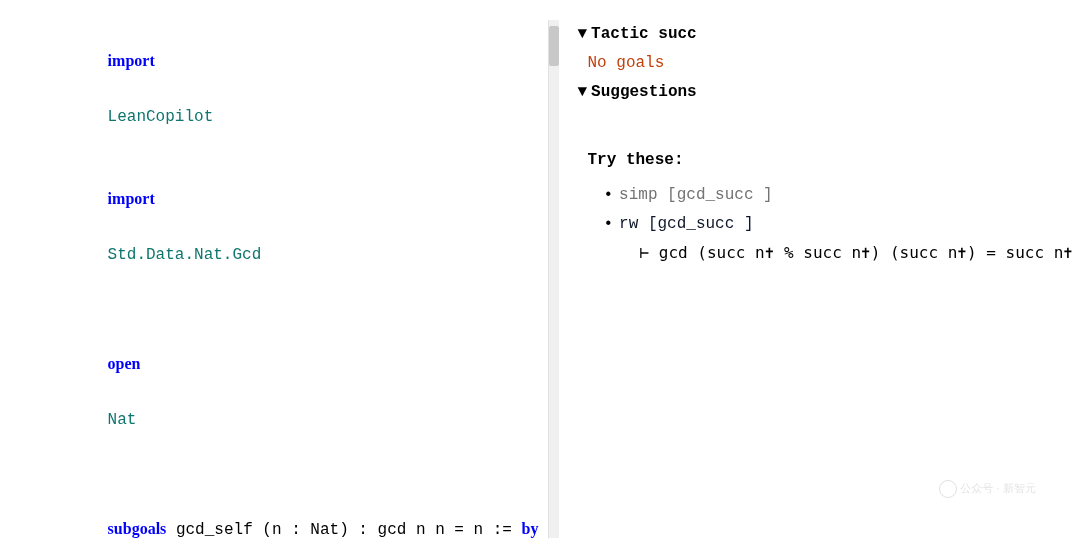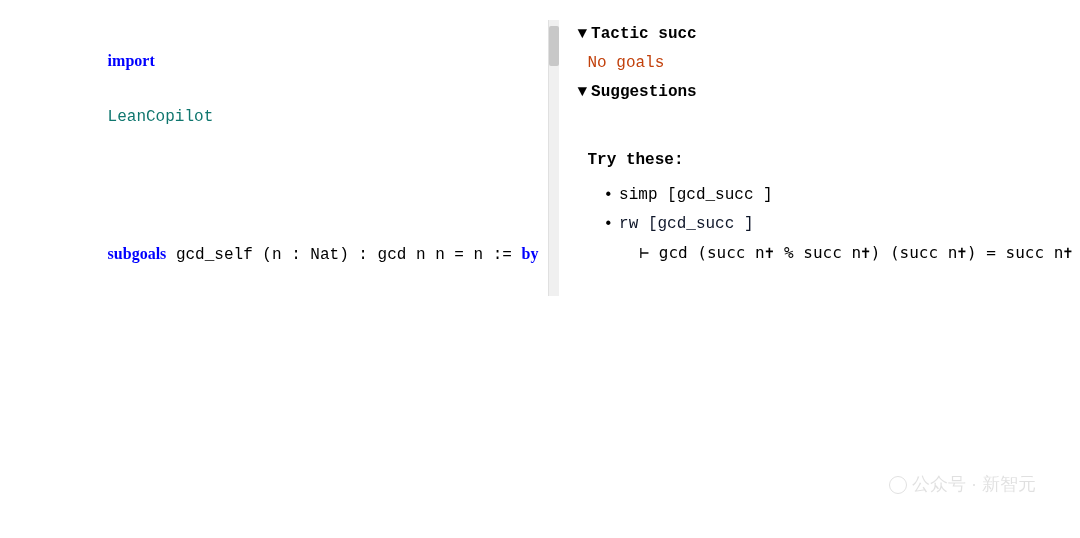--- a/index.html
+++ b/index.html
@@ -55,31 +55,31 @@
       display: flex;
       align-items: center;
       gap: 4px;
     }
     .disclosure { color: #000; }
     .no-goals { color: #c2410c; font-weight: normal; padding-left: 10px; }
     .try-these { font-weight: bold; padding-left: 10px; margin-top: 40px; }
     .bullet-list { padding-left: 26px; }
     .bullet { display: flex; gap: 6px; }
     .bullet::before { content: "•"; }
-    .green-code { color: #000000; }
+    .green-code { color: #737373; }
     .blue-code { color: #0f172a; }
     .remaining { padding-left: 26px; font-weight: bold; color: #000; }
     .turnstile-line { padding-left: 26px; white-space: pre; }
     .turnstile { font-family: monospace; padding-left: 36px; }
     .watermark {
       position: absolute;
       right: 44px;
       bottom: 40px;
       color: rgba(0,0,0,0.12);
-      font-size: 18px;
+      font-size: 11px;
       font-family: sans-serif;
       pointer-events: none;
     }
     .wm-icon {
       display: inline-block;
       width: 18px; height: 18px;
       border: 1.5px solid rgba(0,0,0,0.12);
       border-radius: 50%;
       vertical-align: middle;
       position: relative;
@@ -89,21 +89,31 @@
 <body>
 
 <div class="figure-top">
 
   <div class="code-panel">
     <div class="code-line">
       <span class="kw">import</span>
       <span> </span>
       <span class="ident">LeanCopilot</span>
     </div>
+    <div class="code-line">
+      <span class="kw">import</span>
+      <span> </span>
+      <span class="ident">Std.Data.Nat.Gcd</span>
+    </div>
     <div class="code-line">&nbsp;</div>
+    <div class="code-line">
+      <span class="kw">open</span>
+      <span> </span>
+      <span class="ident">Nat</span>
+    </div>
     <div class="code-line">&nbsp;</div>
     <div class="code-line">
       <span class="kw">subgoals</span><span> gcd_self (n : Nat) : gcd n n = n := </span><span class="kw">by</span>
     </div>
 
   </div>
 
   <div class="scrollbar">
     <div class="scroll-thumb"></div>
   </div>

